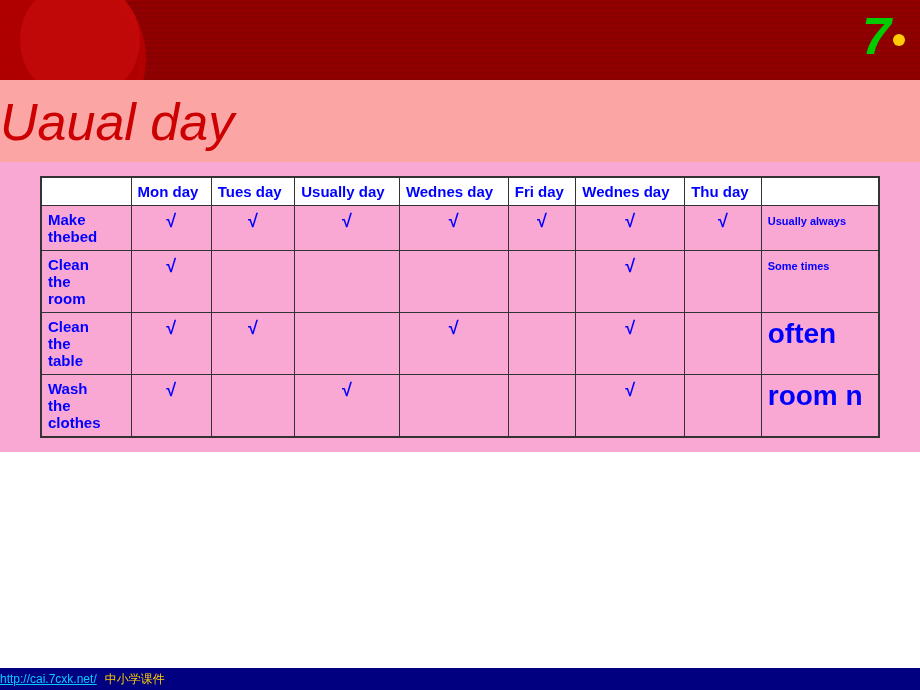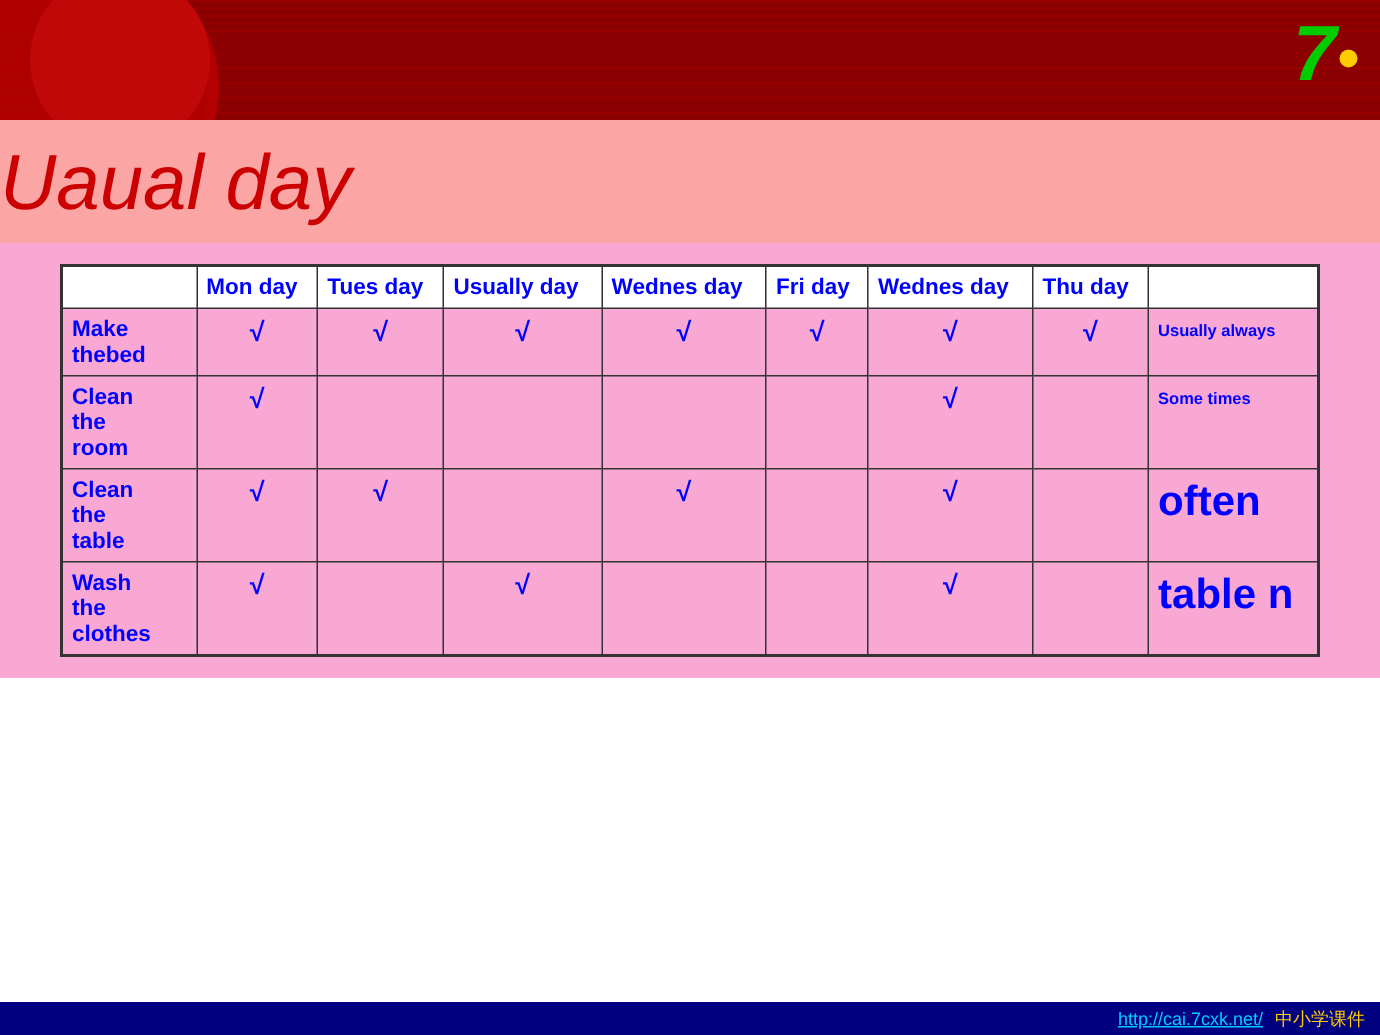--- a/index.html
+++ b/index.html
@@ -152,21 +152,21 @@
     
     .bottom-bar {
       position: absolute;
       bottom: 0;
       left: 0;
       right: 0;
       height: 22px;
       background: #000080;
       display: flex;
       align-items: center;
-      justify-content: flex-end;
+      justify-content: flex-start;
       padding-right: 10px;
     }
     .bottom-url {
       color: #00ccff;
       font-size: 12px;
       text-decoration: underline;
     }
     .bottom-label {
       color: #ffcc00;
       font-size: 12px;
@@ -244,21 +244,21 @@
           <td class="activity-cell" style="white-space: pre-line; margin-left: 12px;">Wash
 the
 clothes</td>
           <td class="check-cell">√</td>
           <td class="check-cell"></td>
           <td class="check-cell">√</td>
           <td class="check-cell"></td>
           <td class="check-cell"></td>
           <td class="check-cell">√</td>
           <td class="check-cell"></td>
-          <td class="freq-cell"><span class="freq-large">table n</span></td>
+          <td class="freq-cell"><span class="freq-large">room n</span></td>
         </tr>
       </tbody>
   </table>
 </div>
 
 <div class="bottom-bar">
   <span class="bottom-url">http://cai.7cxk.net/</span>
   <span class="bottom-label">中小学课件</span>
 </div>
 

